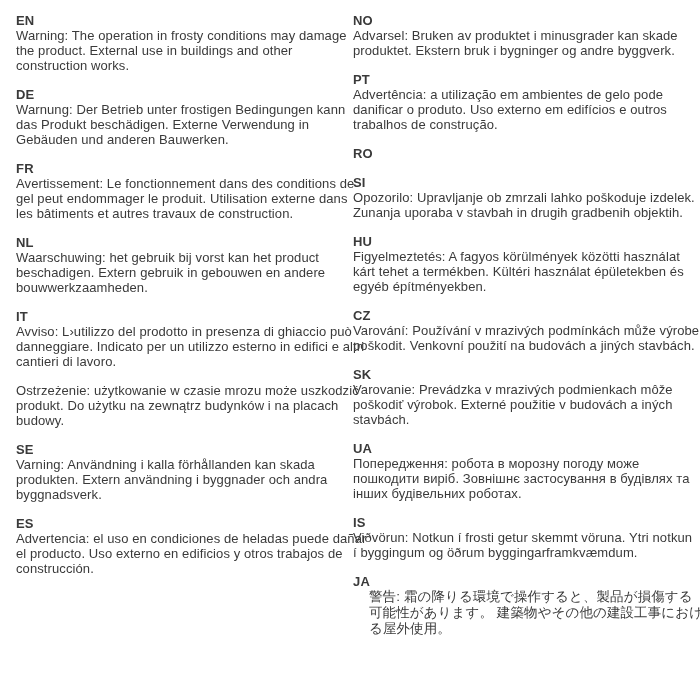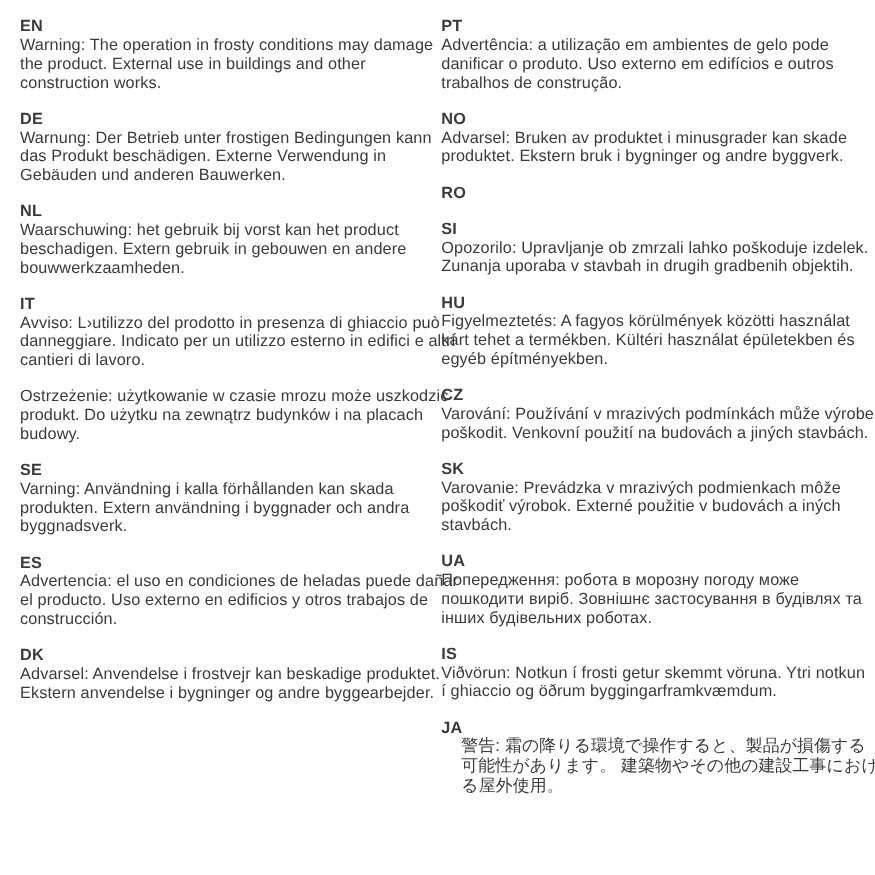--- a/index.html
+++ b/index.html
@@ -59,20 +59,26 @@
 the product. External use in buildings and other
 construction works.</p>
     </section>
     <section class="block">
       <h2 class="lang">DE</h2>
       <p class="warning">Warnung: Der Betrieb unter frostigen Bedingungen kann
 das Produkt beschädigen. Externe Verwendung in
 Gebäuden und anderen Bauwerken.</p>
     </section>
     <section class="block">
+      <h2 class="lang">FR</h2>
+      <p class="warning">Avertissement: Le fonctionnement dans des conditions de
+gel peut endommager le produit. Utilisation externe dans
+les bâtiments et autres travaux de construction.</p>
+    </section>
+    <section class="block">
       <h2 class="lang">NL</h2>
       <p class="warning">Waarschuwing: het gebruik bij vorst kan het product
 beschadigen. Extern gebruik in gebouwen en andere
 bouwwerkzaamheden.</p>
     </section>
     <section class="block">
       <h2 class="lang">IT</h2>
       <p class="warning">Avviso: L›utilizzo del prodotto in presenza di ghiaccio può
 danneggiare. Indicato per un utilizzo esterno in edifici e altri
 cantieri di lavoro.</p>
@@ -87,38 +93,33 @@
       <p class="warning">Varning: Användning i kalla förhållanden kan skada
 produkten. Extern användning i byggnader och andra
 byggnadsverk.</p>
     </section>
     <section class="block">
       <h2 class="lang">ES</h2>
       <p class="warning">Advertencia: el uso en condiciones de heladas puede dañar
 el producto. Uso externo en edificios y otros trabajos de
 construcción.</p>
     </section>
-    <section class="block">
-      <h2 class="lang">DK</h2>
-      <p class="warning">Advarsel: Anvendelse i frostvejr kan beskadige produktet.
-Ekstern anvendelse i bygninger og andre byggearbejder.</p>
-    </section>
   </div>
 
   <div class="col">
+    <section class="block">
+      <h2 class="lang">NO</h2>
+      <p class="warning">Advarsel: Bruken av produktet i minusgrader kan skade
+produktet. Ekstern bruk i bygninger og andre byggverk.</p>
+    </section>
     <section class="block">
       <h2 class="lang">PT</h2>
       <p class="warning">Advertência: a utilização em ambientes de gelo pode
 danificar o produto. Uso externo em edifícios e outros
 trabalhos de construção.</p>
-    </section>
-    <section class="block">
-      <h2 class="lang">NO</h2>
-      <p class="warning">Advarsel: Bruken av produktet i minusgrader kan skade
-produktet. Ekstern bruk i bygninger og andre byggverk.</p>
     </section>
     <section class="block">
       <h2 class="lang">RO</h2>
     </section>
     <section class="block">
       <h2 class="lang">SI</h2>
       <p class="warning">Opozorilo: Upravljanje ob zmrzali lahko poškoduje izdelek.
 Zunanja uporaba v stavbah in drugih gradbenih objektih.</p>
     </section>
     <section class="block">
@@ -140,21 +141,21 @@
     </section>
     <section class="block">
       <h2 class="lang">UA</h2>
       <p class="warning">Попередження: робота в морозну погоду може
 пошкодити виріб. Зовнішнє застосування в будівлях та
 інших будівельних роботах.</p>
     </section>
     <section class="block">
       <h2 class="lang">IS</h2>
       <p class="warning">Viðvörun: Notkun í frosti getur skemmt vöruna. Ytri notkun
-í ghiaccio og öðrum byggingarframkvæmdum.</p>
+í byggingum og öðrum byggingarframkvæmdum.</p>
     </section>
     <section class="block block-ja">
       <h2 class="lang">JA</h2>
       <p class="warning">警告: 霜の降りる環境で操作すると、製品が損傷する
 可能性があります。 建築物やその他の建設工事におけ
 る屋外使用。</p>
     </section>
   </div>
 
 </div>

